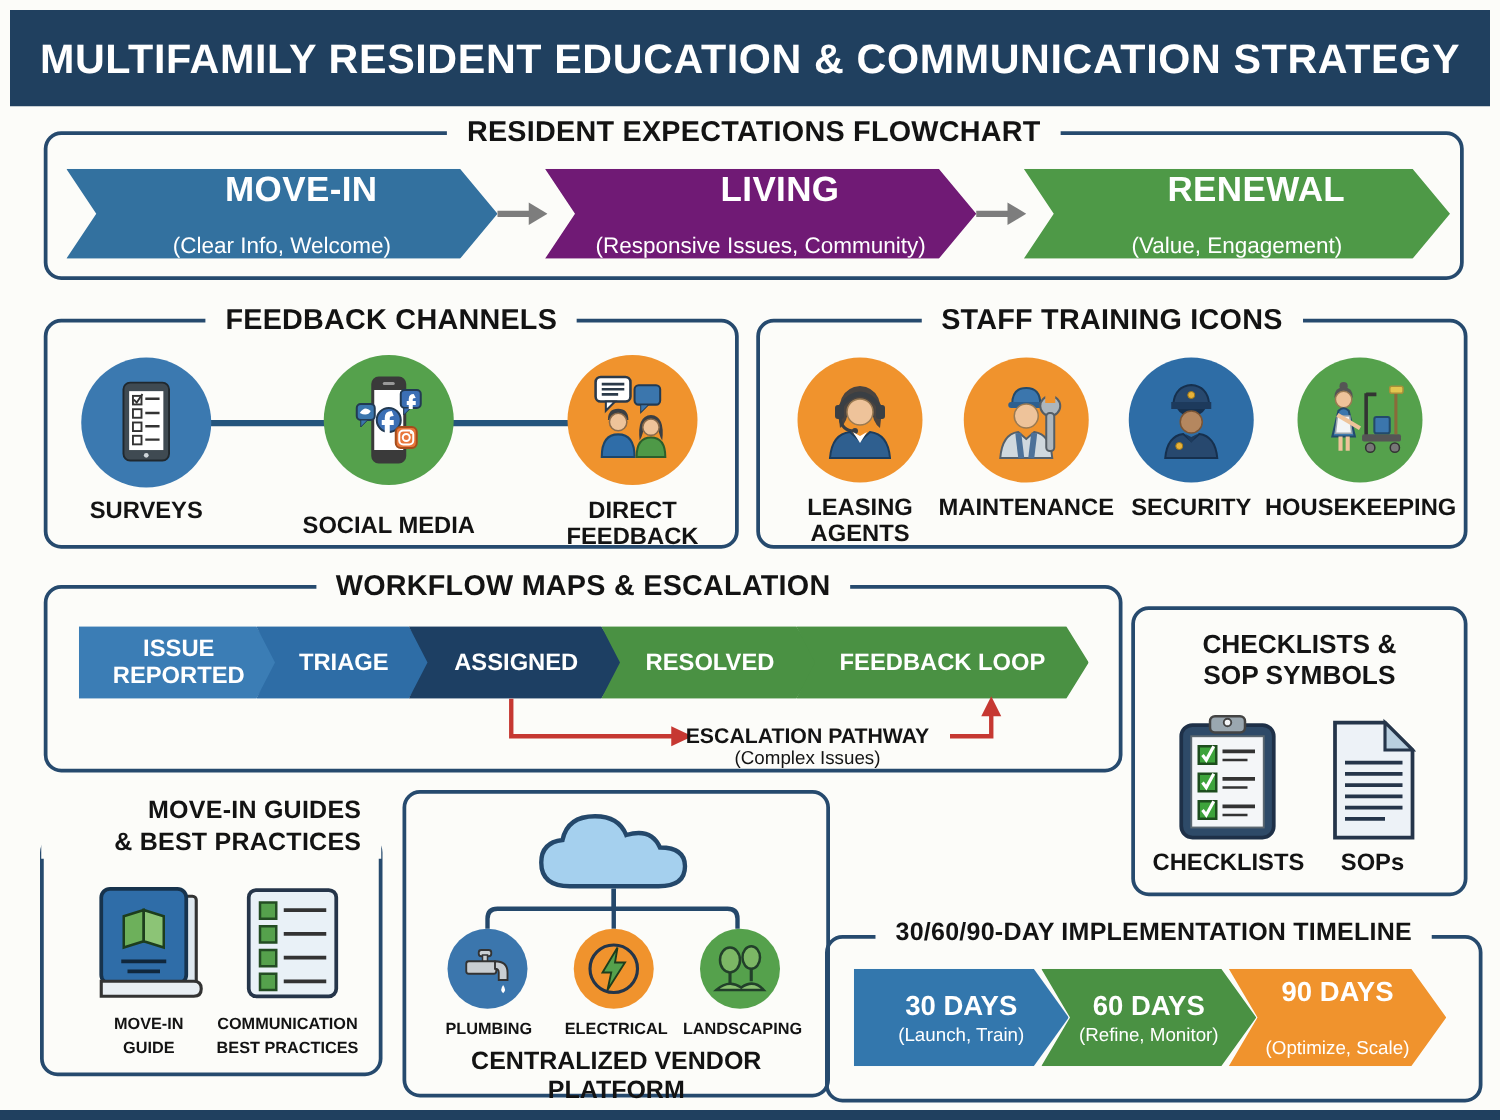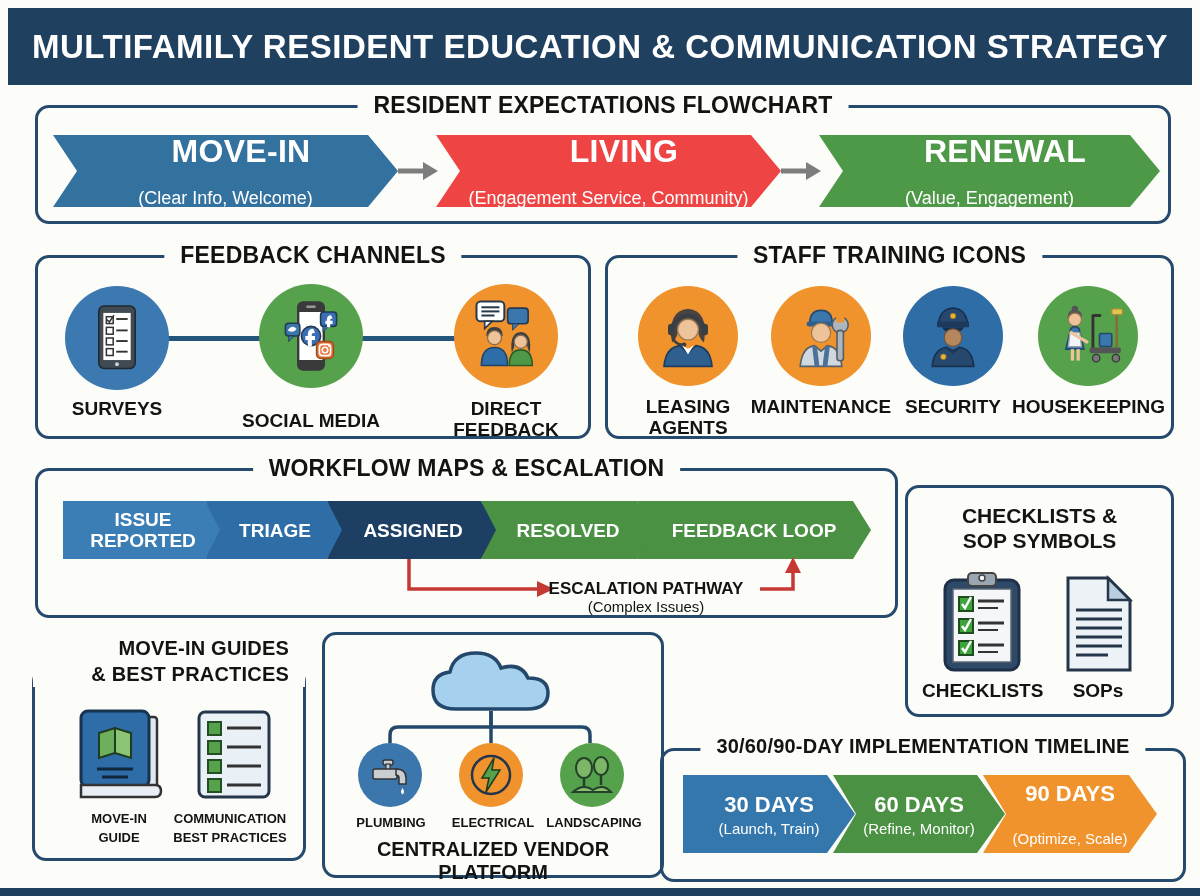--- a/index.html
+++ b/index.html
@@ -36,21 +36,21 @@
   .panel-title.two-line{
     white-space:normal;text-align:right;line-height:26px;top:-36px;width:240px;font-size:20px;
   }
 
   
   .chev{
     position:absolute;display:flex;flex-direction:column;align-items:center;justify-content:center;
     color:#fff;text-align:center;
   }
   .fc-chev{clip-path:polygon(0 0, calc(100% - 30px) 0, 100% 50%, calc(100% - 30px) 100%, 0 100%, 24px 50%);height:72px;top:27px;}
-  .fc-chev .main{font-size:32px;font-weight:bold;letter-spacing:.3px;margin-left:31px;}
+  .fc-chev .main{font-size:28px;font-weight:bold;letter-spacing:.3px;margin-left:31px;}
   .fc-chev .sub{font-size:18px;margin-top:18px;}
   .wf-chev{height:58px;top:30px;}
   .wf-first{clip-path:polygon(0 0, calc(100% - 18px) 0, 100% 50%, calc(100% - 18px) 100%, 0 100%);}
   .wf-next{clip-path:polygon(0 0, calc(100% - 18px) 0, 100% 50%, calc(100% - 18px) 100%, 0 100%, 15px 50%);}
   .wf-chev .main{font-size:19px;font-weight:bold;line-height:21px;}
   .tl-chev{height:78px;top:24px;}
   .tl-first{clip-path:polygon(0 0, calc(100% - 28px) 0, 100% 50%, calc(100% - 28px) 100%, 0 100%);}
   .tl-next{clip-path:polygon(0 0, calc(100% - 28px) 0, 100% 50%, calc(100% - 28px) 100%, 0 100%, 23px 50%);}
   .tl-chev .main{font-size:22px;font-weight:bold;}
   .tl-chev .sub{font-size:15px;margin-top:2px;}
@@ -85,23 +85,23 @@
   <div class="chev fc-chev" style="left:15px;width:345px;background:#33719f;">
     <div class="main">MOVE-IN</div>
     <div class="sub">(Clear Info, Welcome)</div>
   </div>
 
   <svg class="abs" style="left:358px;top:52px;" width="42" height="22" viewBox="0 0 42 22">
     <line x1="2" y1="11" x2="28" y2="11" stroke="#7d7d7d" stroke-width="5"></line>
     <polygon points="27,2 42,11 27,20" fill="#7d7d7d"></polygon>
   </svg>
 
-  <div class="chev fc-chev" style="left:398px;width:345px;background:#ef4444;">
+  <div class="chev fc-chev" style="left:398px;width:345px;background:#701a75;">
     <div class="main">LIVING</div>
-    <div class="sub">(Engagement Service, Community)</div>
+    <div class="sub">(Responsive Issues, Community)</div>
   </div>
 
   <svg class="abs" style="left:741px;top:52px;" width="42" height="22" viewBox="0 0 42 22">
     <line x1="2" y1="11" x2="28" y2="11" stroke="#7d7d7d" stroke-width="5"></line>
     <polygon points="27,2 42,11 27,20" fill="#7d7d7d"></polygon>
   </svg>
 
   <div class="chev fc-chev" style="left:781px;width:341px;background:#4e9947;">
     <div class="main">RENEWAL</div>
     <div class="sub">(Value, Engagement)</div>

